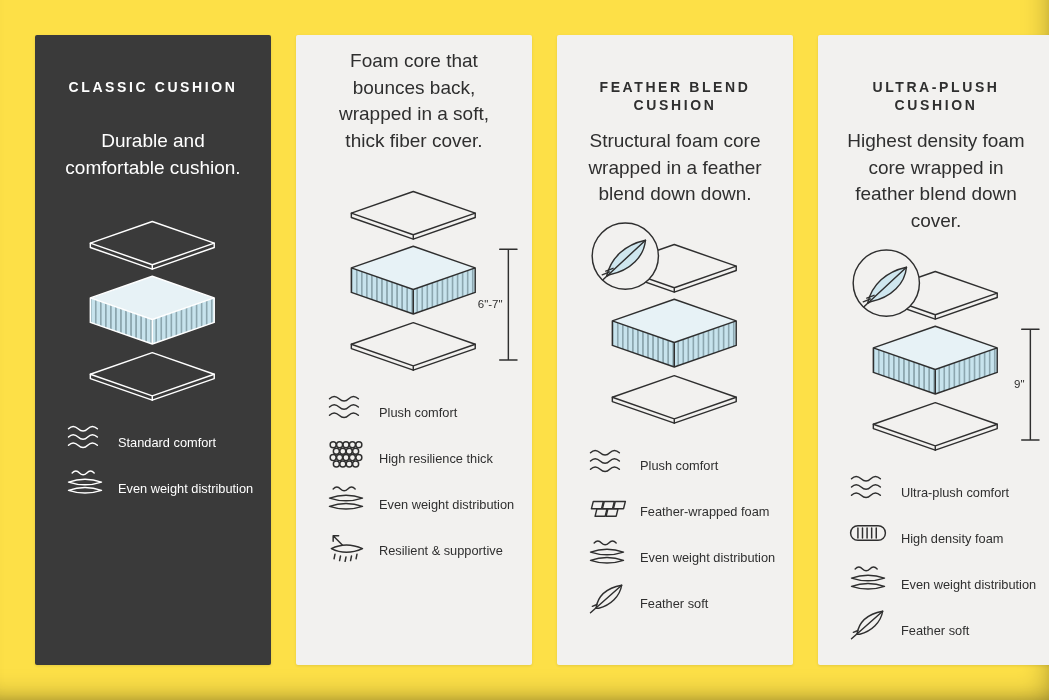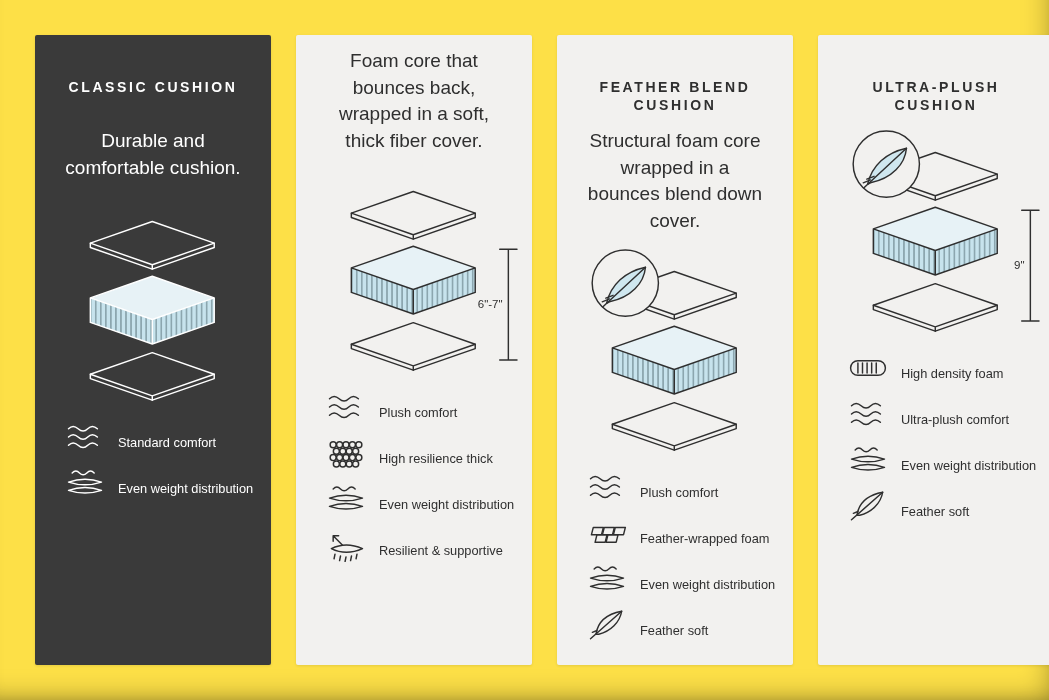--- a/index.html
+++ b/index.html
@@ -219,21 +219,21 @@
               <use href="#g-spring"></use>
             </svg>
           </span>
         <span class="f-label">Resilient &amp; supportive</span>
       </li>
     </ul>
   </section>
 
   <section class="column">
     <h2 class="title">FEATHER BLEND CUSHION</h2>
-    <p class="desc">Structural foam core wrapped in a bounces blend down cover.</p>
+    <p class="desc">Structural foam core wrapped in a feather blend down down.</p>
     <div class="diagram">
       <svg class="cushion" viewBox="-32 -32 286 298">
         <use href="#g-cushion"></use>
         <g>
           <use href="#g-feather-badge"></use>
         </g>
       </svg>
     </div>
     <ul class="features">
       <li class="feature">
@@ -266,48 +266,49 @@
               <use href="#g-feather-small"></use>
             </svg>
           </span>
         <span class="f-label">Feather soft</span>
       </li>
     </ul>
   </section>
 
   <section class="column">
     <h2 class="title">ULTRA-PLUSH CUSHION</h2>
+    <p class="desc">Highest density foam core wrapped in feather blend down cover.</p>
     <div class="diagram">
       <svg class="cushion" viewBox="-32 -32 286 298">
         <use href="#g-cushion"></use>
         <g>
           <use href="#g-feather-badge"></use>
         </g>
         <g>
           <path class="ln" d="M230,86 L254,86 M242,86 L242,240 M230,240 L254,240"></path>
           <text class="measure" x="234" y="168" text-anchor="end">9"</text>
         </g>
       </svg>
     </div>
     <ul class="features">
       <li class="feature">
         <span class="f-icon">
             <svg viewBox="0 0 48 36">
+              <use href="#g-waves"></use>
+            </svg>
+          </span>
+        <span class="f-label">Ultra-plush comfort</span>
+      </li>
+      <li class="feature">
+        <span class="f-icon">
+            <svg viewBox="0 0 48 36">
               <use href="#g-high-density"></use>
             </svg>
           </span>
         <span class="f-label">High density foam</span>
-      </li>
-      <li class="feature">
-        <span class="f-icon">
-            <svg viewBox="0 0 48 36">
-              <use href="#g-waves"></use>
-            </svg>
-          </span>
-        <span class="f-label">Ultra-plush comfort</span>
       </li>
       <li class="feature">
         <span class="f-icon">
             <svg viewBox="0 0 48 36">
               <use href="#g-even-weight"></use>
             </svg>
           </span>
         <span class="f-label">Even weight distribution</span>
       </li>
       <li class="feature">

